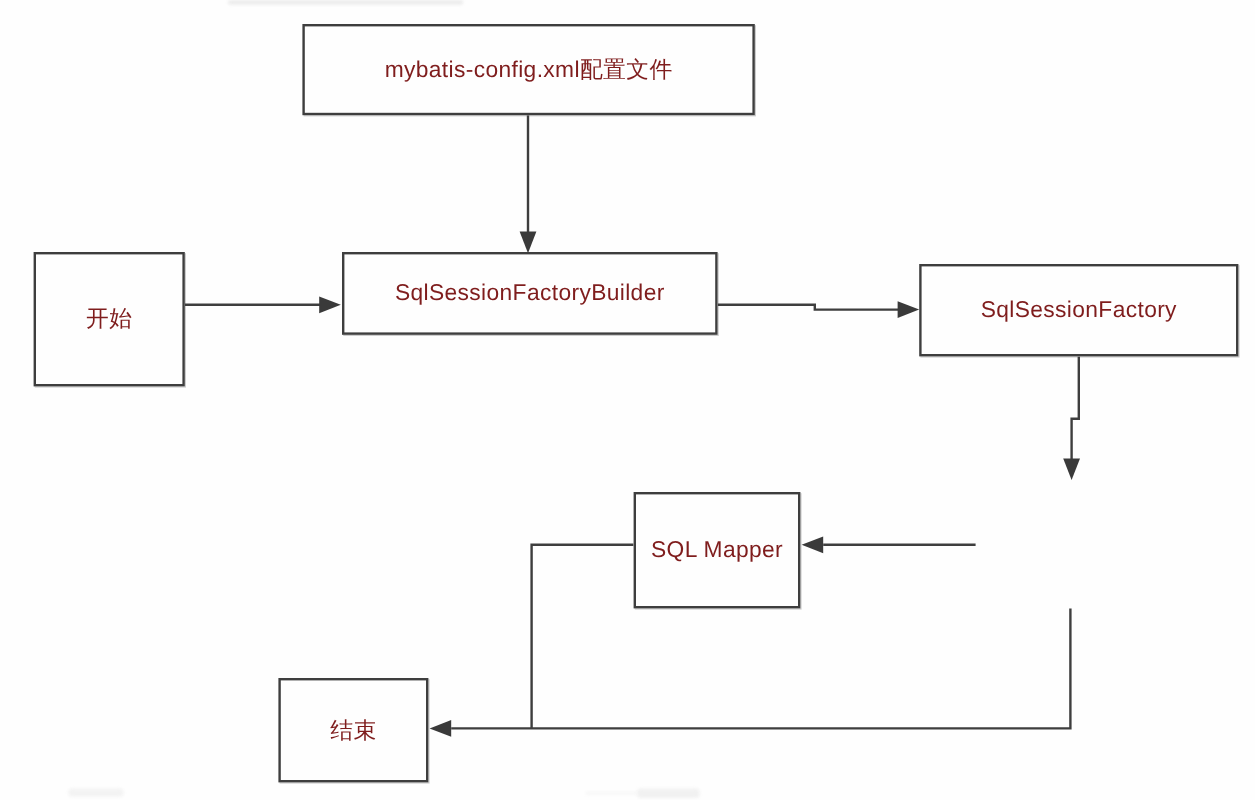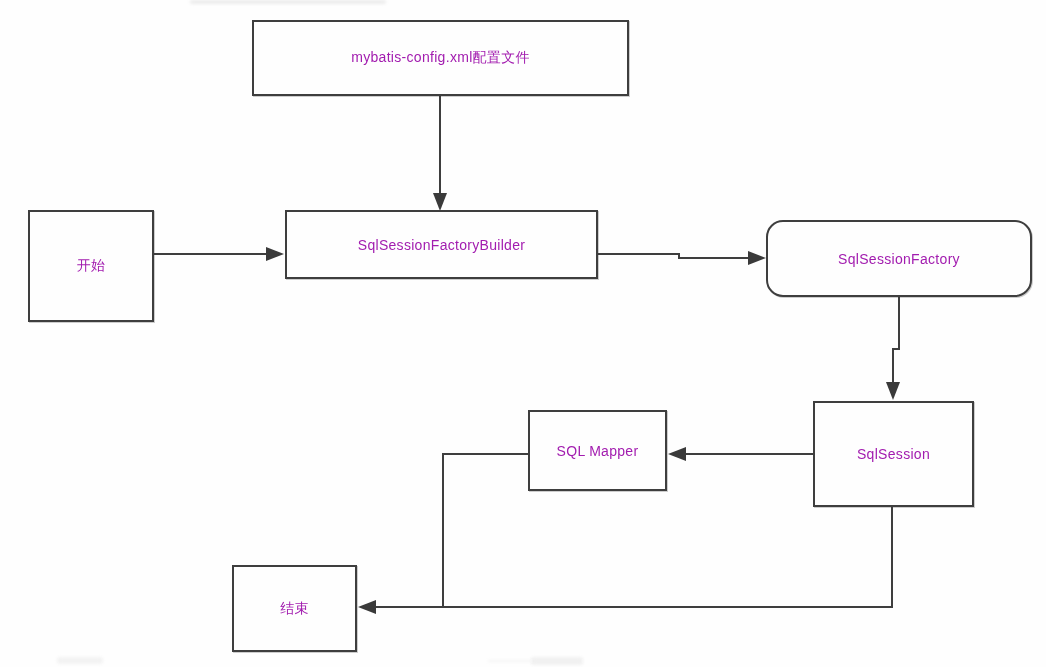--- a/index.html
+++ b/index.html
@@ -33,31 +33,31 @@
     position: absolute;
     box-sizing: border-box;
     border: 2px solid #3e3e3e;
     background: #fefefe;
     display: flex;
     align-items: center;
     justify-content: center;
     box-shadow: 1px 1px 0 rgba(60,60,60,0.25);
   }
   .node .label {
-    color: #a21caf;
-    font-size: 14px;
+    color: #7f1d1d;
+    font-size: 19px;
     letter-spacing: 0.3px;
     white-space: nowrap;
   }
   .node-config  { left: 252px; top: 20px;  width: 377px; height: 76px; }
   .node-start   { left: 28px;  top: 210px; width: 126px; height: 112px; }
   .node-builder { left: 285px; top: 210px; width: 313px; height: 69px; }
-  .node-factory { left: 766px; top: 220px; width: 266px; height: 77px; border-radius: 17px; }
+  .node-factory { left: 766px; top: 220px; width: 266px; height: 77px; }
   .node-session { left: 813px; top: 401px; width: 161px; height: 106px; }
-  .node-mapper  { left: 528px; top: 410px; width: 139px; height: 81px; text-align: right; }
+  .node-mapper  { left: 528px; top: 410px; width: 139px; height: 97px; text-align: right; }
   .node-end     { left: 232px; top: 565px; width: 125px; height: 87px; text-align: right; }
   .smudge {
     position: absolute;
     border-radius: 3px;
     filter: blur(1.5px);
   }
   .smudge-top        { left: 190px; top: 0px;   width: 196px; height: 4px; background: #ececec; }
   .smudge-bottom-l   { left: 57px;  top: 657px; width: 46px;  height: 7px; background: #f3f3f3; }
   .smudge-bottom-m   { left: 531px; top: 657px; width: 52px;  height: 8px; background: #f1f1f1; }
   .smudge-bottom-m2  { left: 488px; top: 660px; width: 44px;  height: 2px; background: #f5f5f5; }
@@ -99,23 +99,20 @@
   </div>
 
   <div class="node node-builder">
     <span class="label">SqlSessionFactoryBuilder</span>
   </div>
 
   <div class="node node-factory">
     <span class="label">SqlSessionFactory</span>
   </div>
 
-  <div class="node node-session">
-    <span class="label">SqlSession</span>
-  </div>
 
   <div class="node node-mapper">
     <span class="label">SQL Mapper</span>
   </div>
 
   <div class="node node-end">
     <span class="label">结束</span>
   </div>
 
   <div class="smudge smudge-top"></div>

